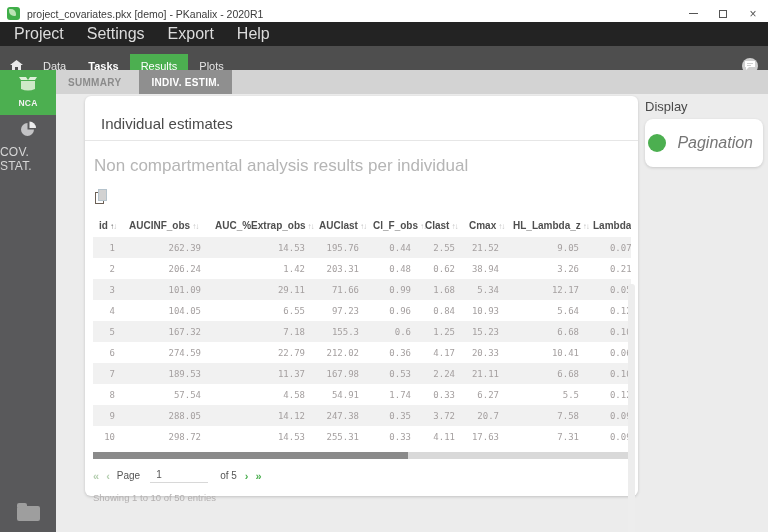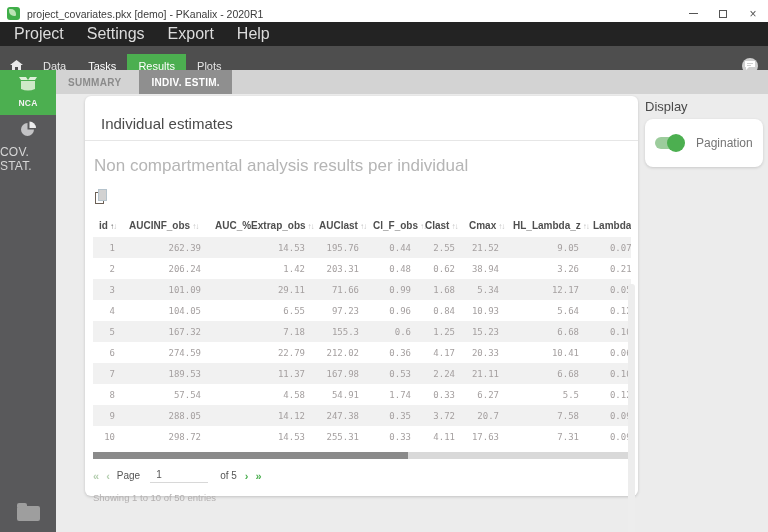--- a/index.html
+++ b/index.html
@@ -22,21 +22,21 @@
   
   .menubar { position:absolute; left:0; top:22px; width:768px; height:24px; background:#232323;
              display:flex; align-items:center; }
   .menuitem { color:#dcdcdc; font-size:16px; padding:0 9px; margin-left:5px; cursor:default; }
 
   
   .navbar { position:absolute; left:0; top:46px; width:768px; height:39px; background:#4e4e4e;
             display:flex; align-items:center; }
   .homeicon { margin:0 9px 0 10px; display:flex; }
   .navitem { color:#e6e6e6; font-size:11px; padding:0 11px; height:24px; display:flex; align-items:center; }
-  .navitem.bold { font-weight:normal; color:#ffffff; }
+  .navitem.bold { font-weight:bold; color:#ffffff; }
   .navitem.active { background:#4caf50; color:#ffffff; font-weight:normal; }
   .chaticon { margin-left:auto; margin-right:10px; width:16px; height:16px; border-radius:50%;
               background:#cfcfcf; display:flex; align-items:center; justify-content:center; }
 
   
   .subnav { position:absolute; left:56px; top:70px; width:752px; height:24px; background:#d3d3d3;
             display:flex; align-items:center; }
   .subtab { font-size:10px; font-weight:bold; color:#8b8b8b; padding:0 12px; height:24px;
             display:flex; align-items:center; letter-spacing:.3px; }
   .subtab.active { background:#8f8f8f; color:#ffffff; margin-left:6px; }
@@ -96,21 +96,21 @@
   .showing { margin-top:9px; font-size:9.5px; color:#b3b0b0; }
 
   
   .display-panel { position:absolute; left:645px; top:99px; width:118px; }
   .display-title { font-size:13px; color:#4a4a4a; margin-bottom:5px; }
   .display-card { background:#ffffff; border-radius:8px; box-shadow:0 1px 3px rgba(0,0,0,.15);
                   height:48px; display:flex; align-items:center; padding:0 10px; }
   .toggle { position:relative; width:28px; height:12px; border-radius:6px; background:#9ccc9c; cursor:pointer; }
   .toggle .knob { position:absolute; right:-2px; top:-3px; width:18px; height:18px; border-radius:50%;
                   background:#4caf50; }
-  .toggle-label { font-size:12px; color:#757575; margin-left:13px; }
+  .toggle-label { font-size:16px; color:#757575; margin-left:13px;font-style:italic; }
 </style>
 </head>
 <body>
 
 <div class="titlebar">
   <span class="appicon"></span>
   <span class="wtitle">project_covariates.pkx [demo]  - PKanalix - 2020R1</span>
   <div class="wincontrols">
     <span class="wbtn">
         <span class="minline"></span>

